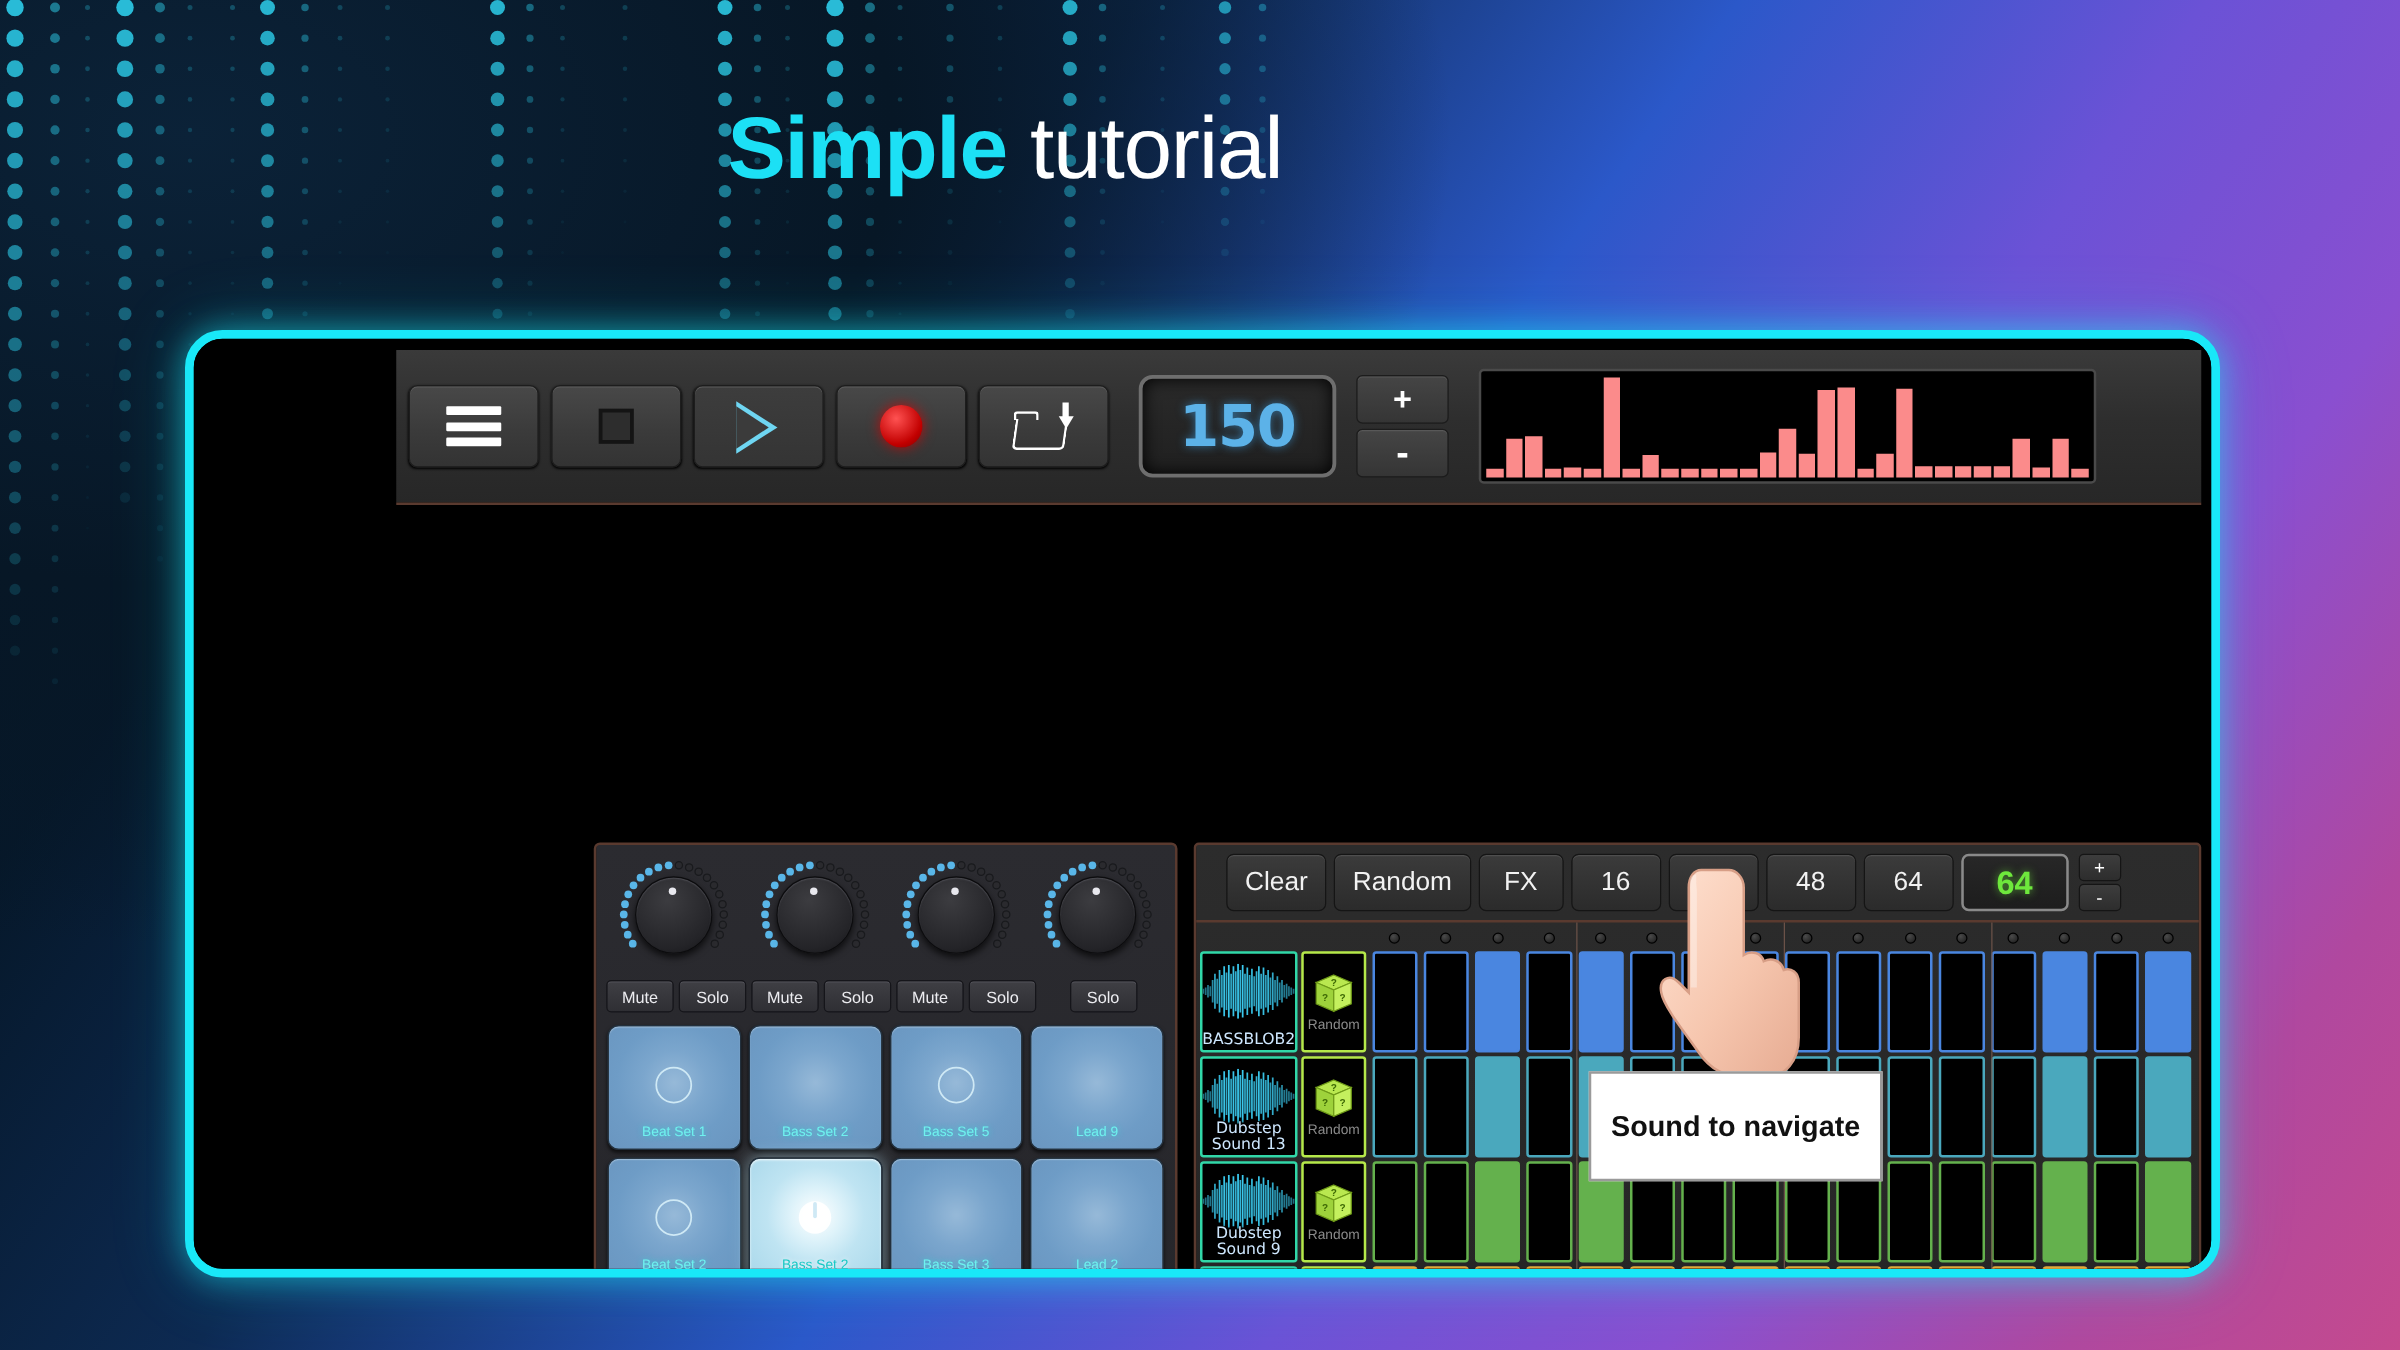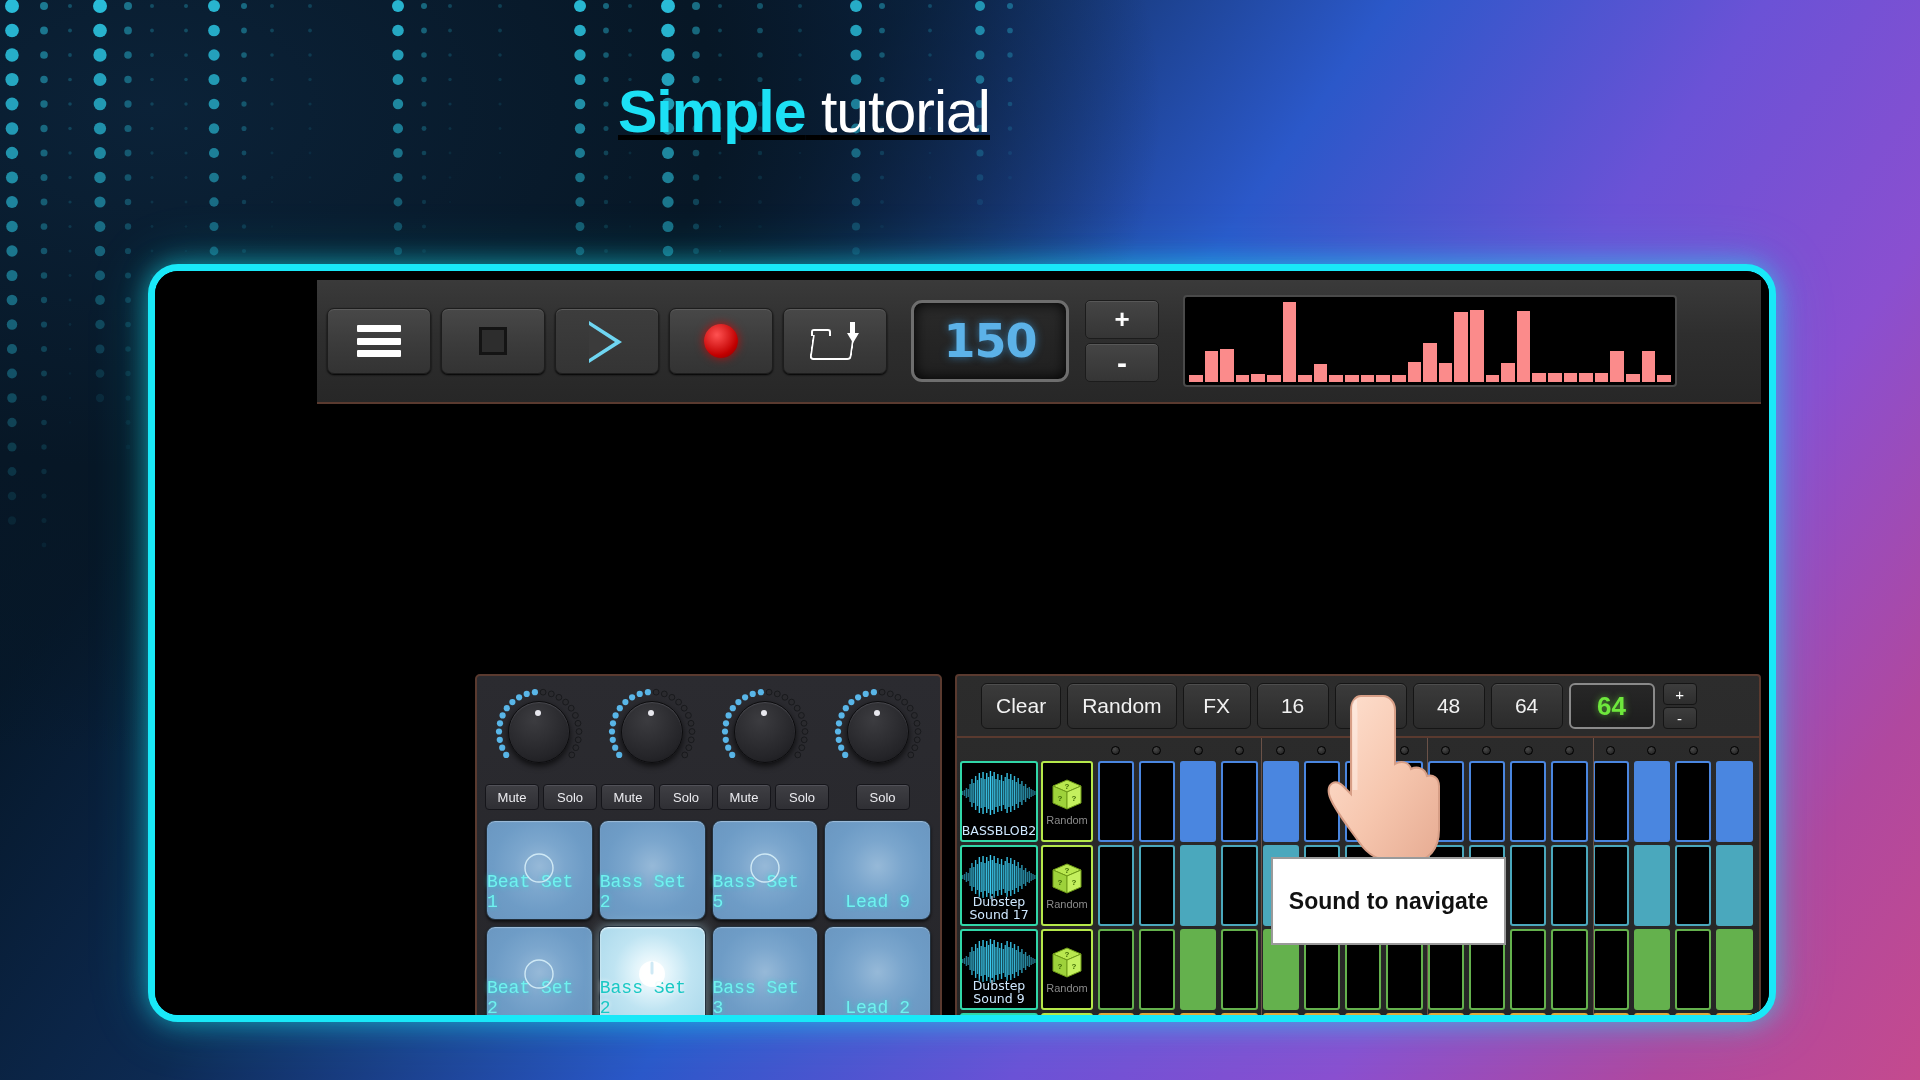--- a/index.html
+++ b/index.html
@@ -16,21 +16,21 @@
   
   #dots {
     position: absolute; left: 0; top: 0; width: 1030px; height: 560px;
     pointer-events: none;
   }
 
   
   #headline {
     position: absolute; left: 0; top: 78px; width: 1608px;
     text-align: center; white-space: nowrap;
-    font-size: 59px; letter-spacing: -1px; text-decoration: underline;
+    font-size: 70px; letter-spacing: -1px;
   }
   #headline .hl-strong { font-weight: 700; color: #1ce0f5; }
   #headline .hl-light { font-weight: 400; color: #ffffff; }
 
   
   #device {
     position: absolute; left: 148px; top: 264px;
     width: 1628px; height: 758px;
     border: 7px solid #19e8f8;
     border-radius: 30px;
@@ -169,22 +169,22 @@
     box-shadow: inset 0 1px 1px rgba(255,255,255,.35), 0 2px 3px rgba(0,0,0,.6);
     cursor: pointer;
     display: flex; align-items: flex-end; justify-content: center;
     padding-bottom: 7px;
   }
   .pad.lit {
     background: radial-gradient(circle at 50% 46%, #ffffff 0%, #dff3fa 26%, #bfe4f2 52%, #a8d7ea 100%);
     box-shadow: inset 0 1px 2px rgba(255,255,255,.9), 0 0 14px rgba(190,235,250,.55), 0 2px 3px rgba(0,0,0,.6);
   }
   .pad .plabel {
-    font-size: 18px; color: #6ff2ef; text-shadow: 0 0 5px rgba(40,220,215,.8);
-    font-family: Liberation Mono, monospace;
+    font-size: 11px; color: #6ff2ef; text-shadow: 0 0 5px rgba(40,220,215,.8);
+    font-family: Liberation Sans, sans-serif;
   }
   .pad.lit .plabel { color: #19c8c4; text-shadow: 0 0 4px rgba(255,255,255,.9); }
   .pad .glyph {
     position: absolute; left: 50%; top: 30px; transform: translateX(-50%);
     width: 34px; height: 34px;
   }
 
   
   #seq-panel {
     position: absolute; left: 800px; top: 403px; right: 8px; height: 593px;
@@ -1036,21 +1036,21 @@
                     <rect x="60.45" width="1.46" y="13.00" height="18.00" fill="#3fd8ff" opacity="0.65"></rect>
                     <rect x="62.40" width="1.46" y="10.00" height="24.00" fill="#3fd8ff" opacity="0.72"></rect>
                     <rect x="64.35" width="1.46" y="15.00" height="14.00" fill="#3fd8ff" opacity="0.61"></rect>
                     <rect x="66.30" width="1.46" y="13.00" height="18.00" fill="#3fd8ff" opacity="0.65"></rect>
                     <rect x="68.25" width="1.46" y="17.00" height="10.00" fill="#3fd8ff" opacity="0.56"></rect>
                     <rect x="70.20" width="1.46" y="16.00" height="12.00" fill="#3fd8ff" opacity="0.59"></rect>
                     <rect x="72.15" width="1.46" y="18.00" height="8.00" fill="#3fd8ff" opacity="0.54"></rect>
                     <rect x="74.10" width="1.46" y="19.00" height="6.00" fill="#3fd8ff" opacity="0.52"></rect>
                     <rect x="76.05" width="1.46" y="20.00" height="4.00" fill="#3fd8ff" opacity="0.50"></rect>
                   </svg>
-                  <div class="tn-txt">Dubstep Sound 17</div>
+                  <div class="tn-txt">Dubstep Sound 13</div>
                 </div>
                 <div class="rand-btn">
                   <svg class="dice" viewBox="0 0 34 34">
                     <path d="M17 2 L31 8 L17 14 L3 8 Z" fill="#b9e84f" stroke="#6f9b18" stroke-width="1"></path>
                     <path d="M3 8 L17 14 L17 31 L3 25 Z" fill="#9ed23b" stroke="#6f9b18" stroke-width="1"></path>
                     <path d="M31 8 L17 14 L17 31 L31 25 Z" fill="#c4f05e" stroke="#6f9b18" stroke-width="1"></path>
                     <text x="17" y="11" font-size="8" font-weight="700" text-anchor="middle" fill="#3f6a06" font-family="&quot;Liberation Sans&quot;, sans-serif">?</text>
                     <text x="10" y="22.5" font-size="8" font-weight="700" text-anchor="middle" fill="#3f6a06" font-family="&quot;Liberation Sans&quot;, sans-serif">?</text>
                     <text x="24" y="22.5" font-size="8" font-weight="700" text-anchor="middle" fill="#3f6a06" font-family="&quot;Liberation Sans&quot;, sans-serif">?</text>
                   </svg>

